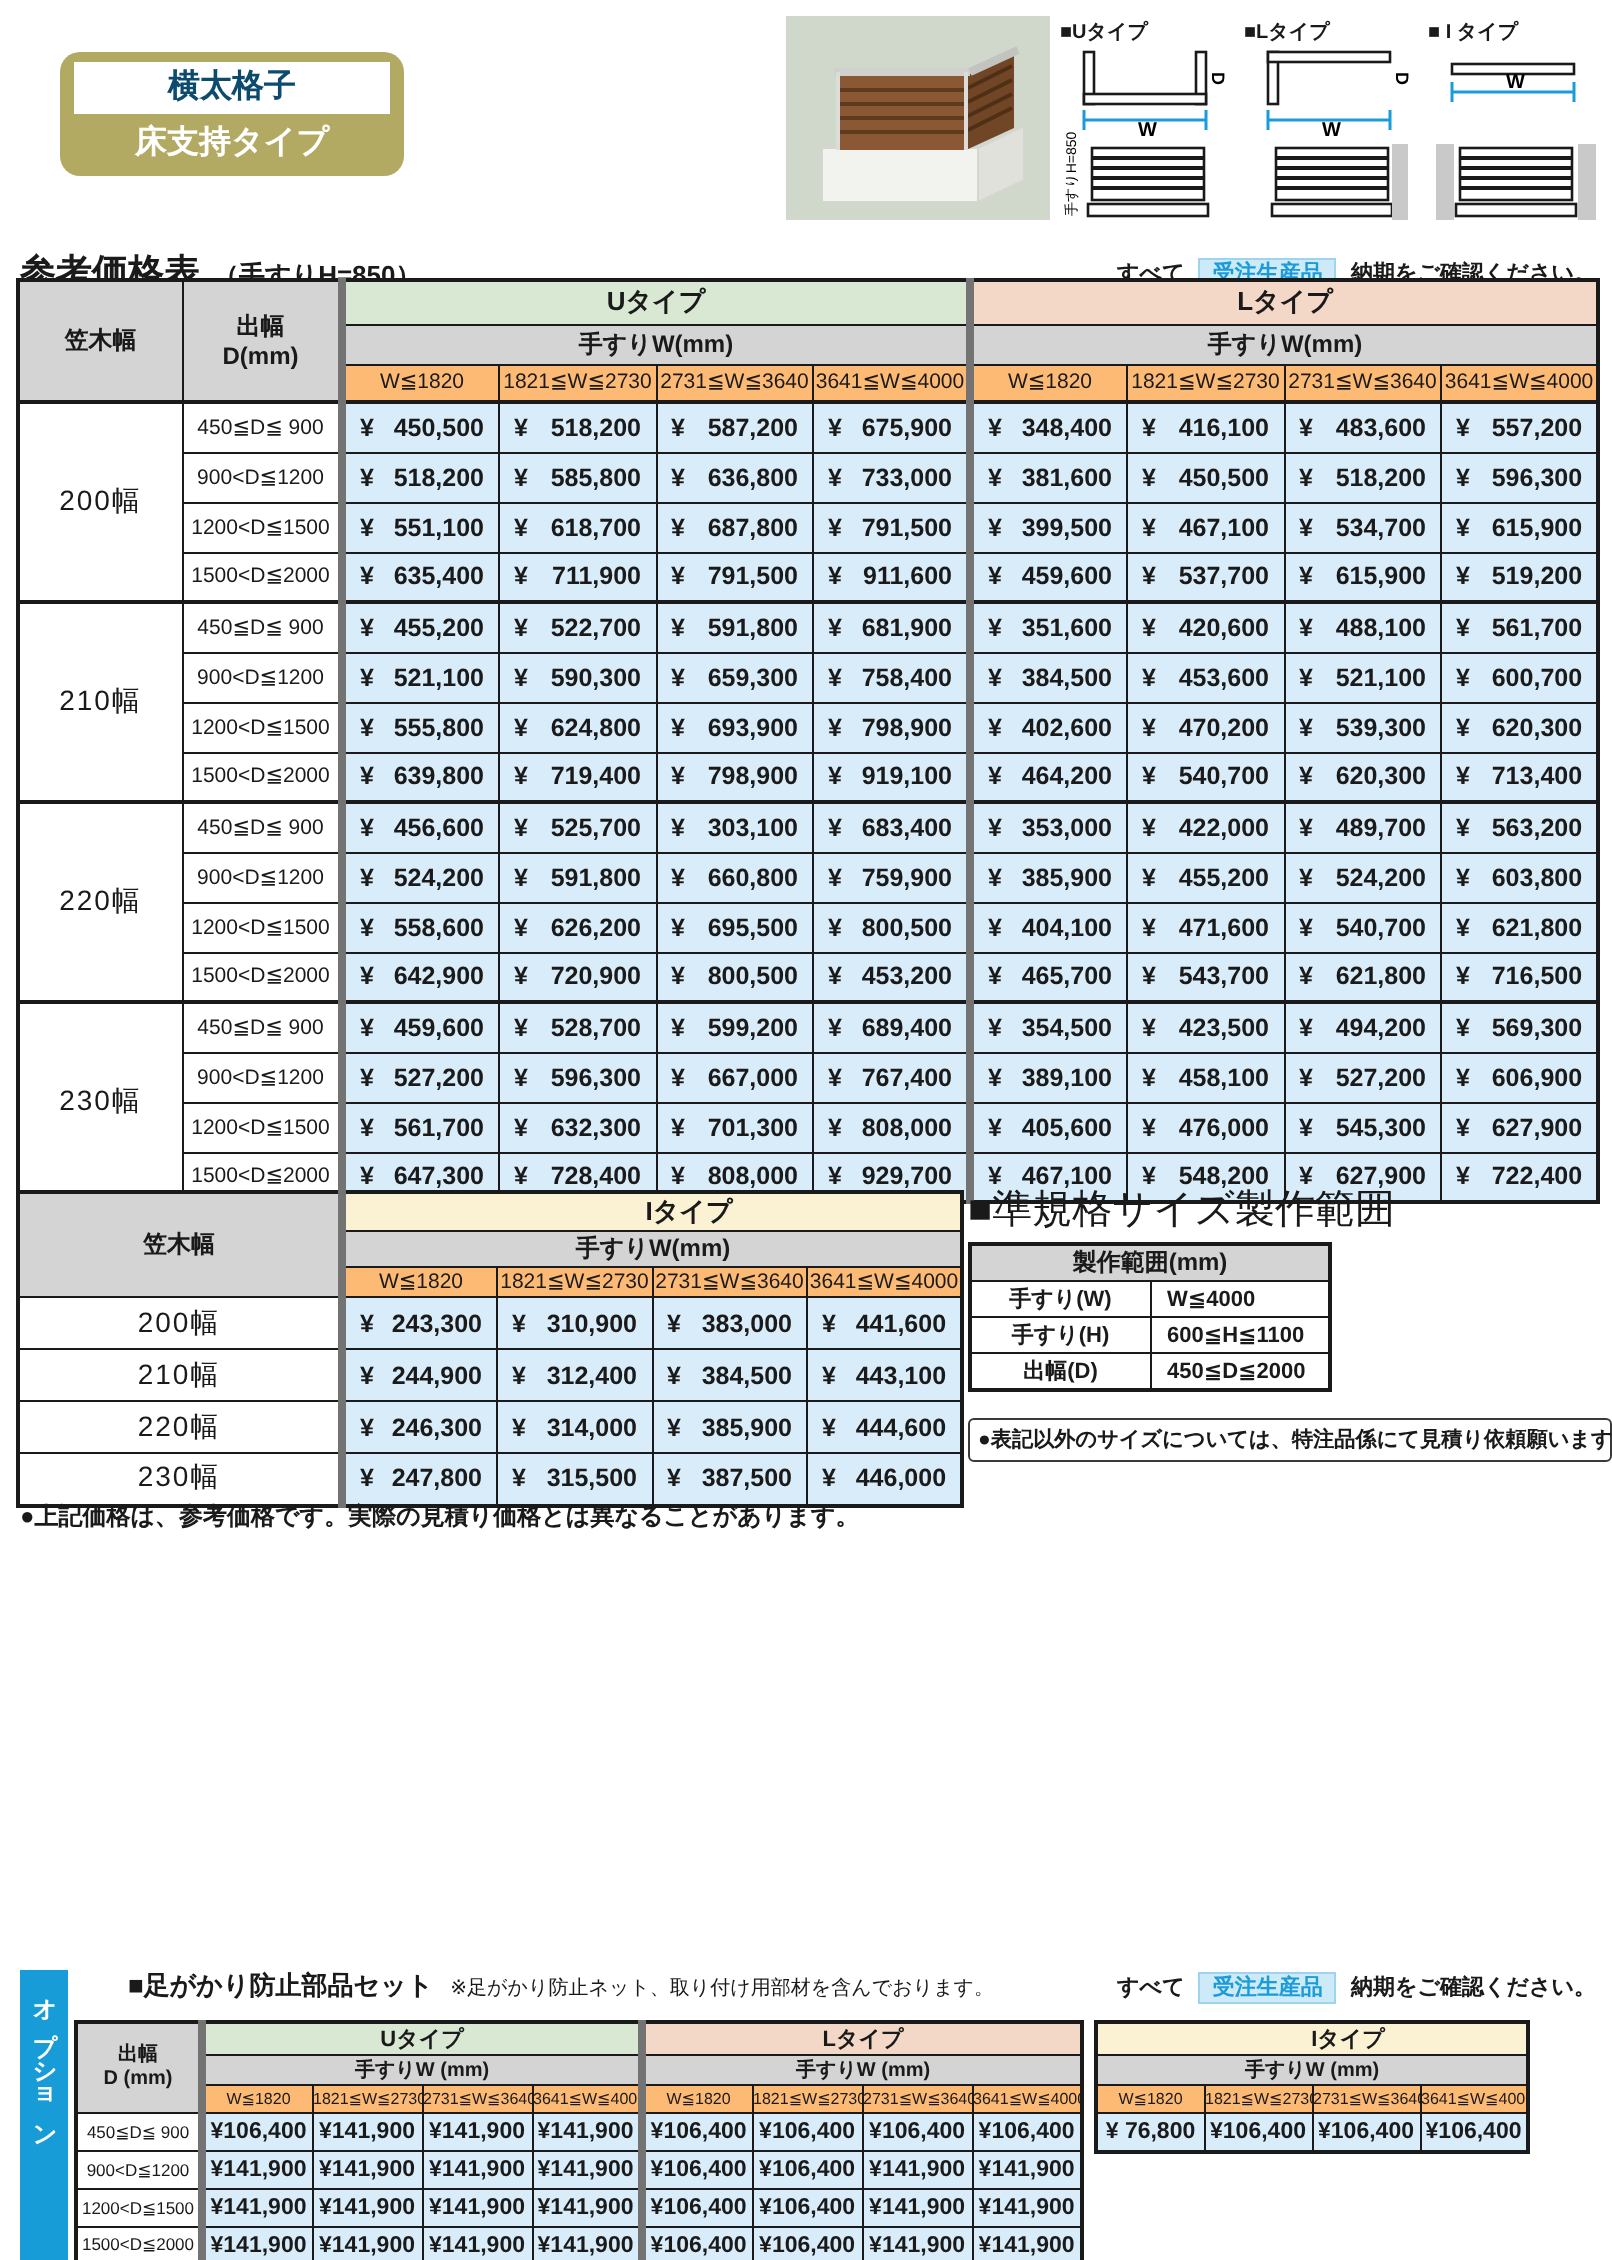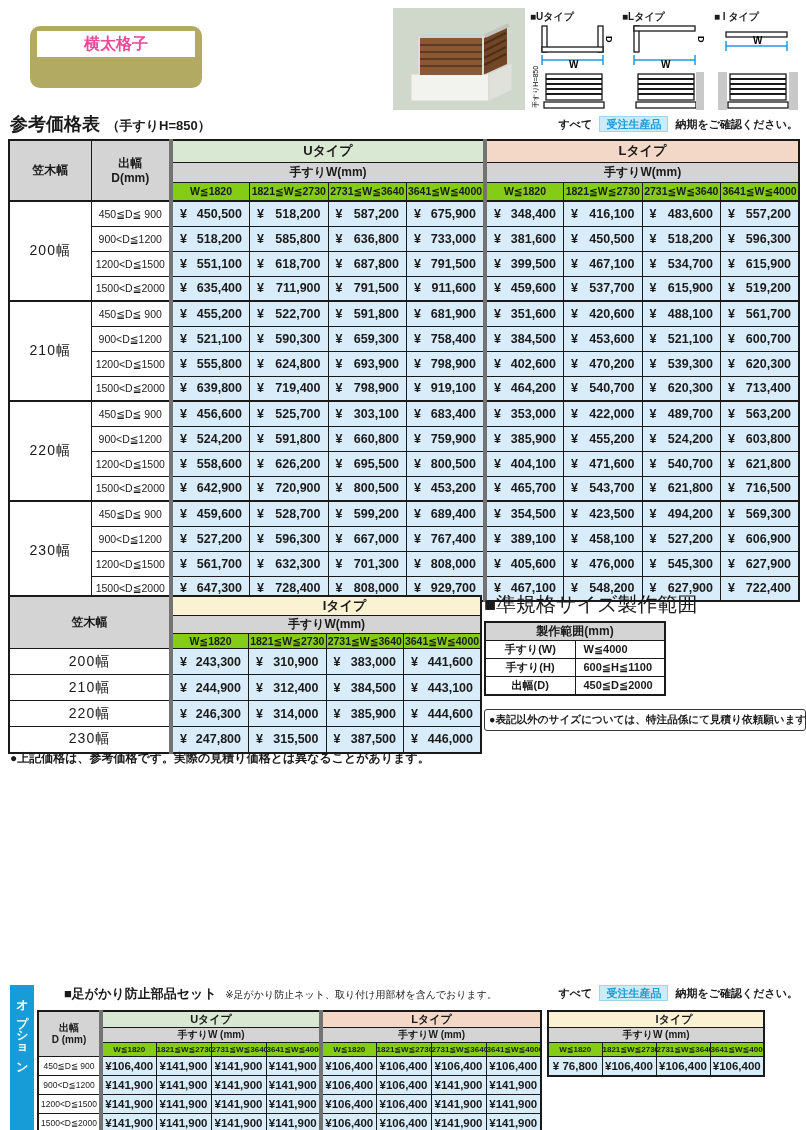--- a/index.html
+++ b/index.html
@@ -3,48 +3,48 @@
 <meta charset="utf-8">
 <style>
   html,body{margin:0;padding:0;background:#fff;}
   #page{position:relative;width:806px;height:1130px;background:#fff;overflow:hidden;
         font-family:"Liberation Sans","DejaVu Sans",sans-serif;color:#1a1a1a;}
 
   
   .badge{position:absolute;left:30px;top:26px;width:172px;height:62px;background:#b2a962;
          border-radius:10px;padding:5px 7px;box-sizing:border-box;}
   .badge-top{background:#fff;height:26px;line-height:26px;text-align:center;font-weight:bold;
-             font-size:16px;color:#ec4899;}
+             font-size:16px;color:#0c4a6e;}
   .badge-bottom{height:28px;line-height:30px;text-align:center;font-weight:bold;font-size:16px;color:#fff;}
 
   
   .photo{position:absolute;left:393px;top:8px;width:132px;height:102px;}
   .diagrams{position:absolute;left:530px;top:10px;width:272px;height:102px;display:flex;gap:4px;}
   .diagram{width:88px;}
   .diagram-label{font-size:10px;font-weight:bold;height:14px;line-height:14px;}
   .dim{font-weight:bold;}
 
   
-  .title-row{position:absolute;left:10px;top:112px;width:788px;height:26px;}
+  .title-row{position:absolute;left:10px;top:124px;width:788px;height:26px;}
   .page-title{font-size:18px;font-weight:bold;display:inline-block;}
   .page-subtitle{font-size:13px;font-weight:bold;display:inline-block;margin-left:2px;}
   .order-note{position:absolute;right:0;top:5px;font-size:11px;font-weight:bold;white-space:nowrap;}
   .order-badge{color:#1b9cd8;background:#cdeaf9;border:1px solid #9fd4ef;padding:1px 6px;margin:0 4px;font-weight:bold;}
 
   
   table{border-collapse:collapse;table-layout:fixed;background:#fff;}
   th,td{border:1px solid #1a1a1a;padding:0;overflow:hidden;white-space:nowrap;}
   th{font-weight:bold;}
   .hdr-gray{background:#d4d4d4;font-size:12px;}
   .hdr-u{background:#d9e8d2;font-size:13px;}
   .hdr-l{background:#f3d8c7;font-size:13px;}
   .hdr-i{background:#fbf2d3;font-size:13px;padding-left:36px;}
   .tl{border-left:4px solid #737373;}
   .gt{border-top:2px solid #1a1a1a;}
-  .wh{font-size:10.5px;background:#84cc16;font-weight:bold;}
+  .wh{font-size:10.5px;background:#fdba74;font-weight:normal;}
   .depth-hdr div{line-height:1.2;font-size:12px;}
 
   
   .main-table{position:absolute;left:8px;top:139px;width:790px;border:2px solid #1a1a1a;}
   .main-table thead tr:nth-child(1){height:22px;}
   .main-table thead tr:nth-child(2){height:20px;}
   .main-table thead tr:nth-child(3){height:19px;}
   .main-table tbody tr{height:25px;}
   .kasagi{background:#fff;text-align:center;font-size:14px;letter-spacing:1px;}
   .drange{background:#fff;text-align:center;font-size:10.5px;}
@@ -97,20 +97,21 @@
   .opt-note{position:absolute;left:547px;top:1078px;width:252px;font-size:12px;font-weight:bold;
             line-height:1.35;white-space:normal;}
 </style>
 </head>
 <body>
 
 <div id="page">
 
   <div class="badge">
     <div class="badge-top">横太格子</div>
+    <div class="badge-bottom">床支持タイプ</div>
   </div>
 
   <div class="photo">
     <svg width="132" height="102" viewBox="0 0 132 102">
       <rect x="0" y="0" width="132" height="102" fill="#cfd8cb"></rect>
       <polygon points="18,66 96,66 96,93 18,93" fill="#f2f2ee" stroke="#d6d6d0" stroke-width="1"></polygon>
       <polygon points="96,66 119,55 119,82 96,93" fill="#e1e1db" stroke="#d6d6d0" stroke-width="1"></polygon>
       <polygon points="90,30 114,19 114,56 90,67" fill="#714626"></polygon>
       <line x1="91" y1="36" x2="113" y2="25" stroke="#4f2f15" stroke-width="2"></line>
       <line x1="91" y1="43" x2="113" y2="32" stroke="#4f2f15" stroke-width="2"></line>

